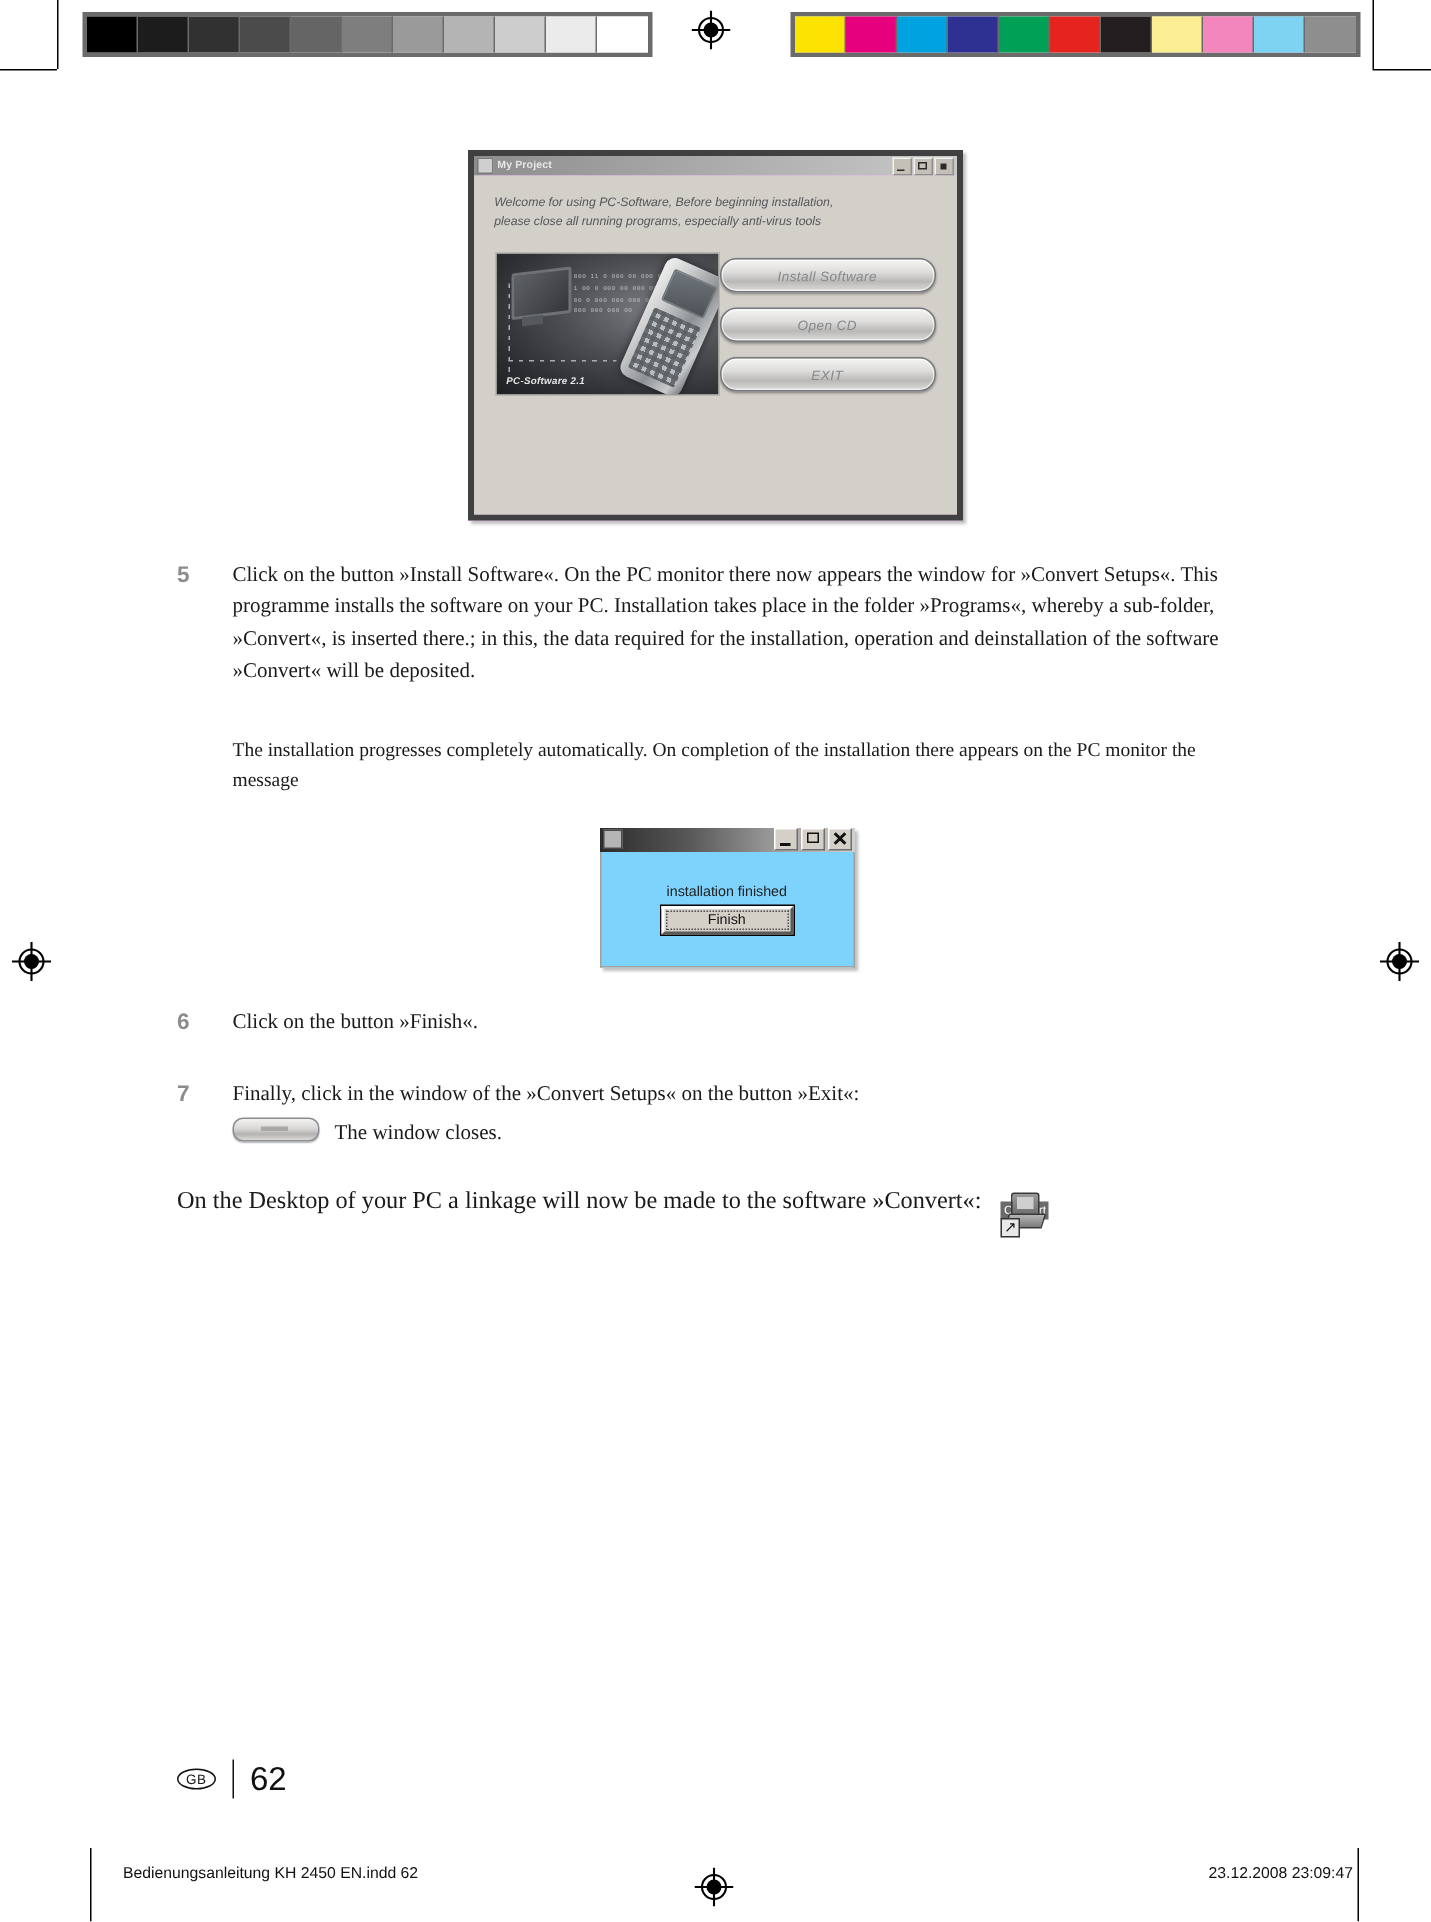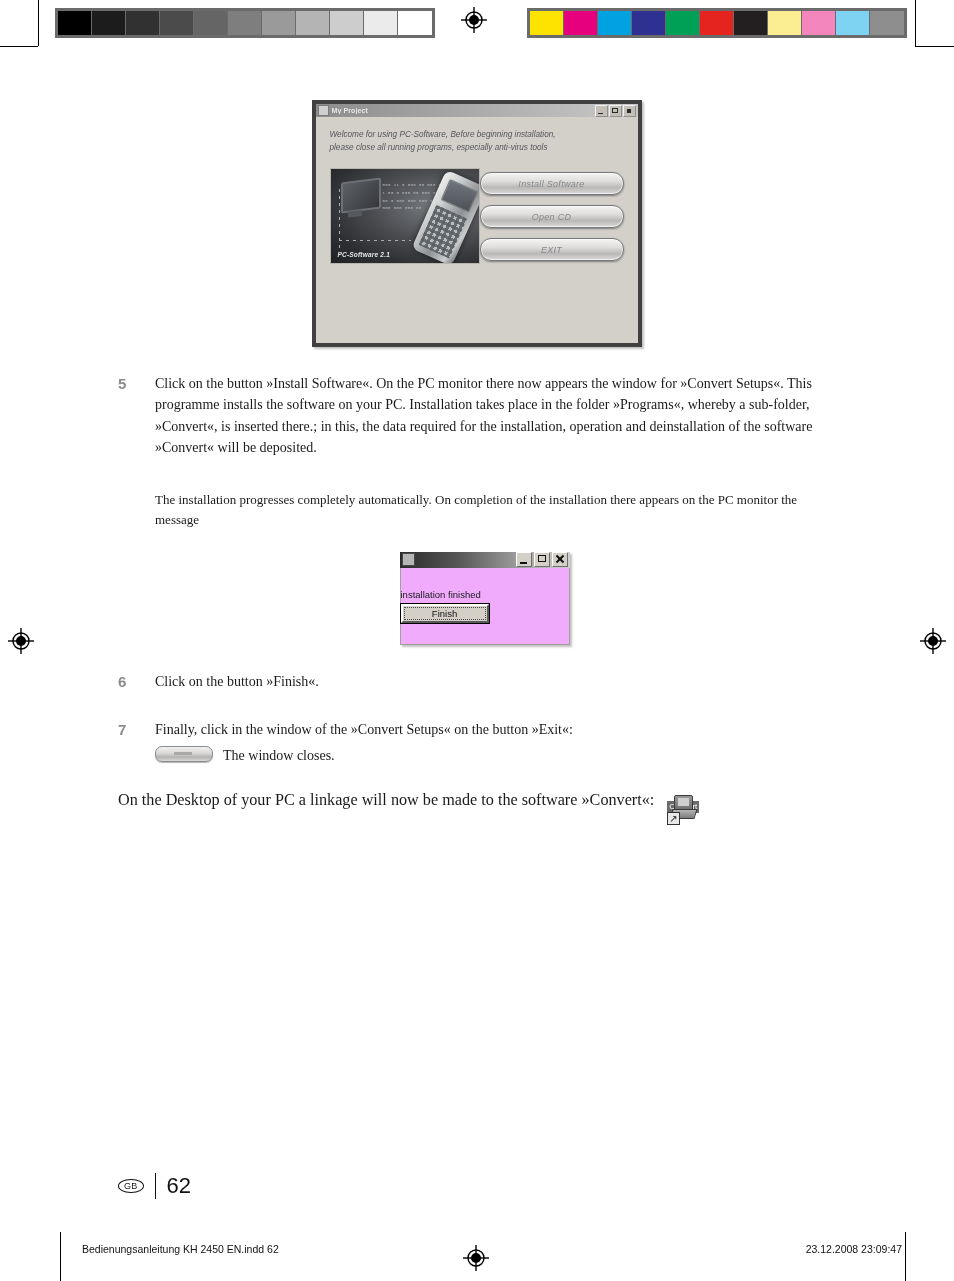--- a/index.html
+++ b/index.html
@@ -311,27 +311,27 @@
   .dlg-btn i { position: absolute; background: #111; display: block; }
   .db-min i { left: 3px; bottom: 2px; width: 7px; height: 2px; }
   .db-max i { left: 3px; top: 2px; width: 8px; height: 7px; background: none; border: 1.5px solid #111; box-sizing: border-box; }
   .db-close i {
     left: 2px; top: 5px; width: 10px; height: 2px; background: #111;
   }
   .db-close i:nth-child(1) { transform: rotate(45deg); }
   .db-close i:nth-child(2) { transform: rotate(-45deg); }
 
   .dlg-client {
-    background: #f0abfc;
+    background: #7dd3fc;
     height: 76px;
     border: 1px solid #a3a09b;
     border-top: none;
     display: flex;
     flex-direction: column;
-    align-items: flex-start;
+    align-items: center;
     justify-content: center;
     gap: 4px;
   }
   .dlg-msg {
     font-family: "Liberation Sans", sans-serif;
     font-size: 9.5px;
     color: #202020;
   }
   .dlg-finish-btn {
     min-width: 64px;

